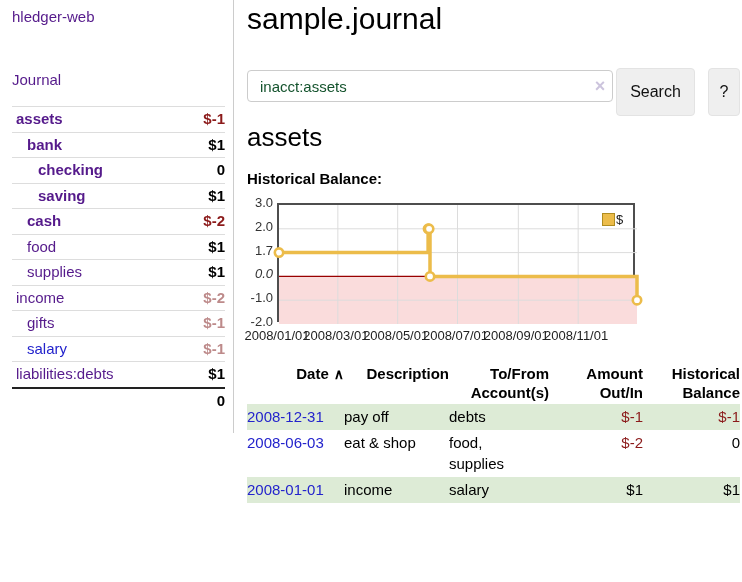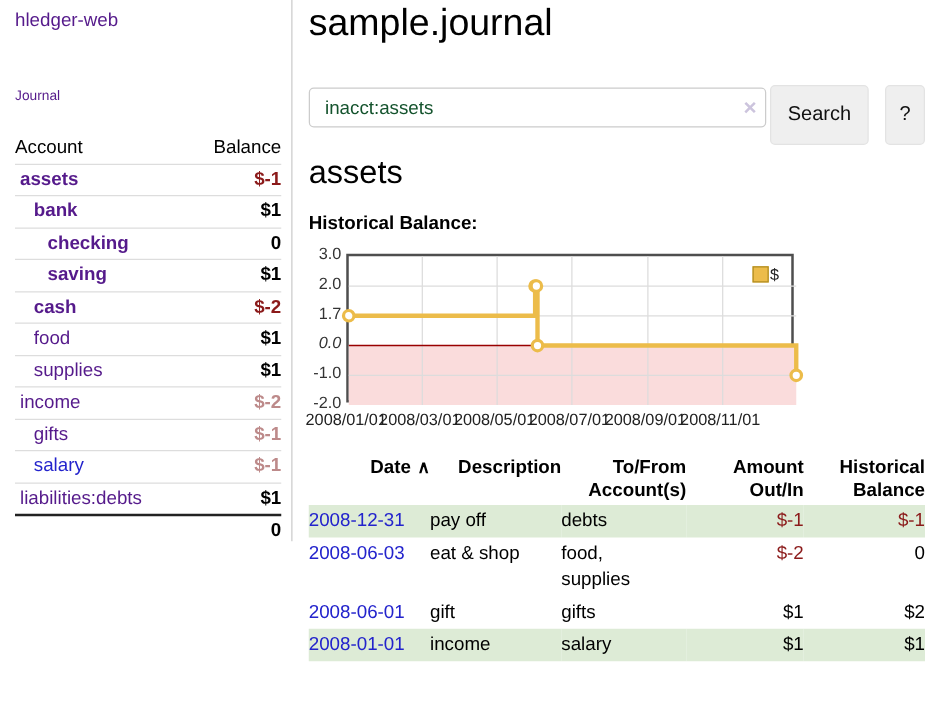--- a/index.html
+++ b/index.html
@@ -1,21 +1,21 @@
 <!DOCTYPE html>
 <html style="--link_purple: #551a8b; --link_blue: #2323cc; --neg_strong: #8b1a1a; --neg_soft: #bd8a8a; --row_green: #ddebd6; --grid_gray: #dcdcdc;"><head>
 <meta charset="utf-8">
 <style>
   *{margin:0;padding:0;box-sizing:border-box}
   html,body{width:742px;height:582px;background:#fff;font-family:"Liberation Sans",sans-serif;position:relative;overflow:hidden;color:#000}
   a{text-decoration:none;cursor:pointer}
 
   
   .app-title{position:absolute;left:12px;top:8px;font-size:15px;color:var(--link_purple)}
-  .nav-journal{position:absolute;left:12px;top:71px;font-size:11px;color:var(--link_purple)}
+  .nav-journal{position:absolute;left:12px;top:71px;font-size:15px;color:var(--link_purple)}
   .side-divider{position:absolute;left:233px;top:0;width:1px;height:433px;background:#ccc}
   .accounts{position:absolute;left:12px;top:106px;width:213px;font-size:15px}
   .acct-head,.acct-row,.acct-total{display:flex;justify-content:space-between;align-items:baseline;padding:3px 0;line-height:18.5px}
   .acct-row{border-top:1px solid #ddd}
   .acct-name{color:var(--link_purple)}
   .acct-name.b{font-weight:700}
   .acct-name.blue{color:var(--link_blue)}
   .acct-bal{font-weight:700;color:#000}
   .acct-bal.neg-strong{color:var(--neg_strong)}
   .acct-bal.neg-soft{color:var(--neg_soft)}
@@ -53,24 +53,20 @@
   .sort-icon{font-weight:700;margin-left:5px;font-size:14px}
 </style>
 </head>
 <body>
 
 <a class="app-title">hledger-web</a>
 <a class="nav-journal">Journal</a>
 <div class="side-divider"></div>
 
 <div class="accounts">
-  <div class="acct-head">
-    <span>Account</span>
-    <span>Balance</span>
-  </div>
   <div id="acct-rows">
       <div class="acct-row">
         <a class="acct-name b" style="padding-left: 4px;">assets</a>
         <span class="acct-bal neg-strong">$-1</span>
       </div>
       <div class="acct-row">
         <a class="acct-name b" style="padding-left: 15px;">bank</a>
         <span class="acct-bal">$1</span>
       </div>
       <div class="acct-row">
@@ -207,27 +203,20 @@
         <td class="num neg">$-1</td>
         <td class="num neg">$-1</td>
       </tr>
       <tr>
         <td><a class="date">2008-06-03</a></td>
         <td>eat &amp; shop</td>
         <td class="pr">food, supplies</td>
         <td class="num neg">$-2</td>
         <td class="num">0</td>
       </tr>
-      <tr>
-        <td><a class="date">2008-06-01</a></td>
-        <td>gift</td>
-        <td class="pr">gifts</td>
-        <td class="num">$1</td>
-        <td class="num">$2</td>
-      </tr>
       <tr class="shaded">
         <td><a class="date">2008-01-01</a></td>
         <td>income</td>
         <td class="pr">salary</td>
         <td class="num">$1</td>
         <td class="num">$1</td>
       </tr>
     </tbody>
 </table>
 

